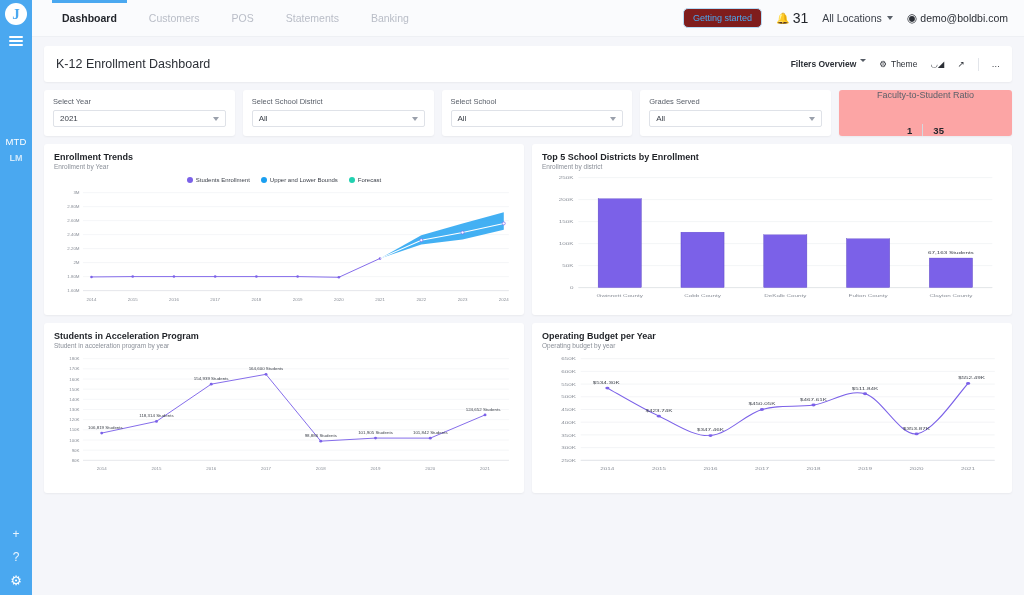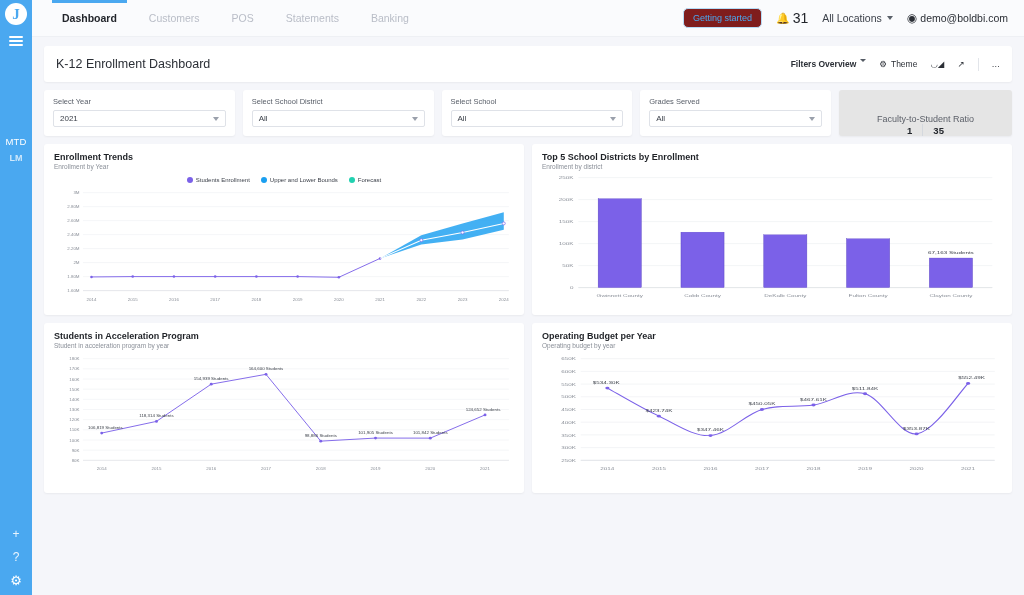--- a/index.html
+++ b/index.html
@@ -96,23 +96,23 @@
   .select {
     height: 17px; border: 1px solid #dfe2e8; border-radius: 2px;
     display: flex; align-items: center; padding: 0 6px;
     font-size: 8px; color: #3a3f48; cursor: pointer; background: #fff;
   }
   .select .sc {
     margin-left: auto; width: 0; height: 0;
     border-left: 3.5px solid transparent; border-right: 3.5px solid transparent; border-top: 4px solid #9aa0ab;
   }
   .kpi-card {
-    background: #e5e5e5; border-radius: 3px; box-shadow: 0 1px 2px rgba(0,0,0,.05);
+    background: #fca5a5; border-radius: 3px; box-shadow: 0 1px 2px rgba(0,0,0,.05);
     flex: 0 0 173px; display: flex; flex-direction: column;
-    align-items: center; justify-content: flex-end; 
+    align-items: center; justify-content: space-between; gap: 7px;
   }
   .kpi-title { font-size: 9px; color: #5c6069; }
   .kpi-vals { display: flex; align-items: center; gap: 10px; font-size: 9.5px; font-weight: bold; color: #22252b; }
   .kpi-sep { width: 1px; height: 12px; background: #d4d8de; }
 
   
   .grid {
     display: grid; grid-template-columns: 1fr 1fr; grid-template-rows: 1fr 1fr;
     gap: 8px; margin-top: 8px; flex: 1; min-height: 0; padding-bottom: 17px;
   }

